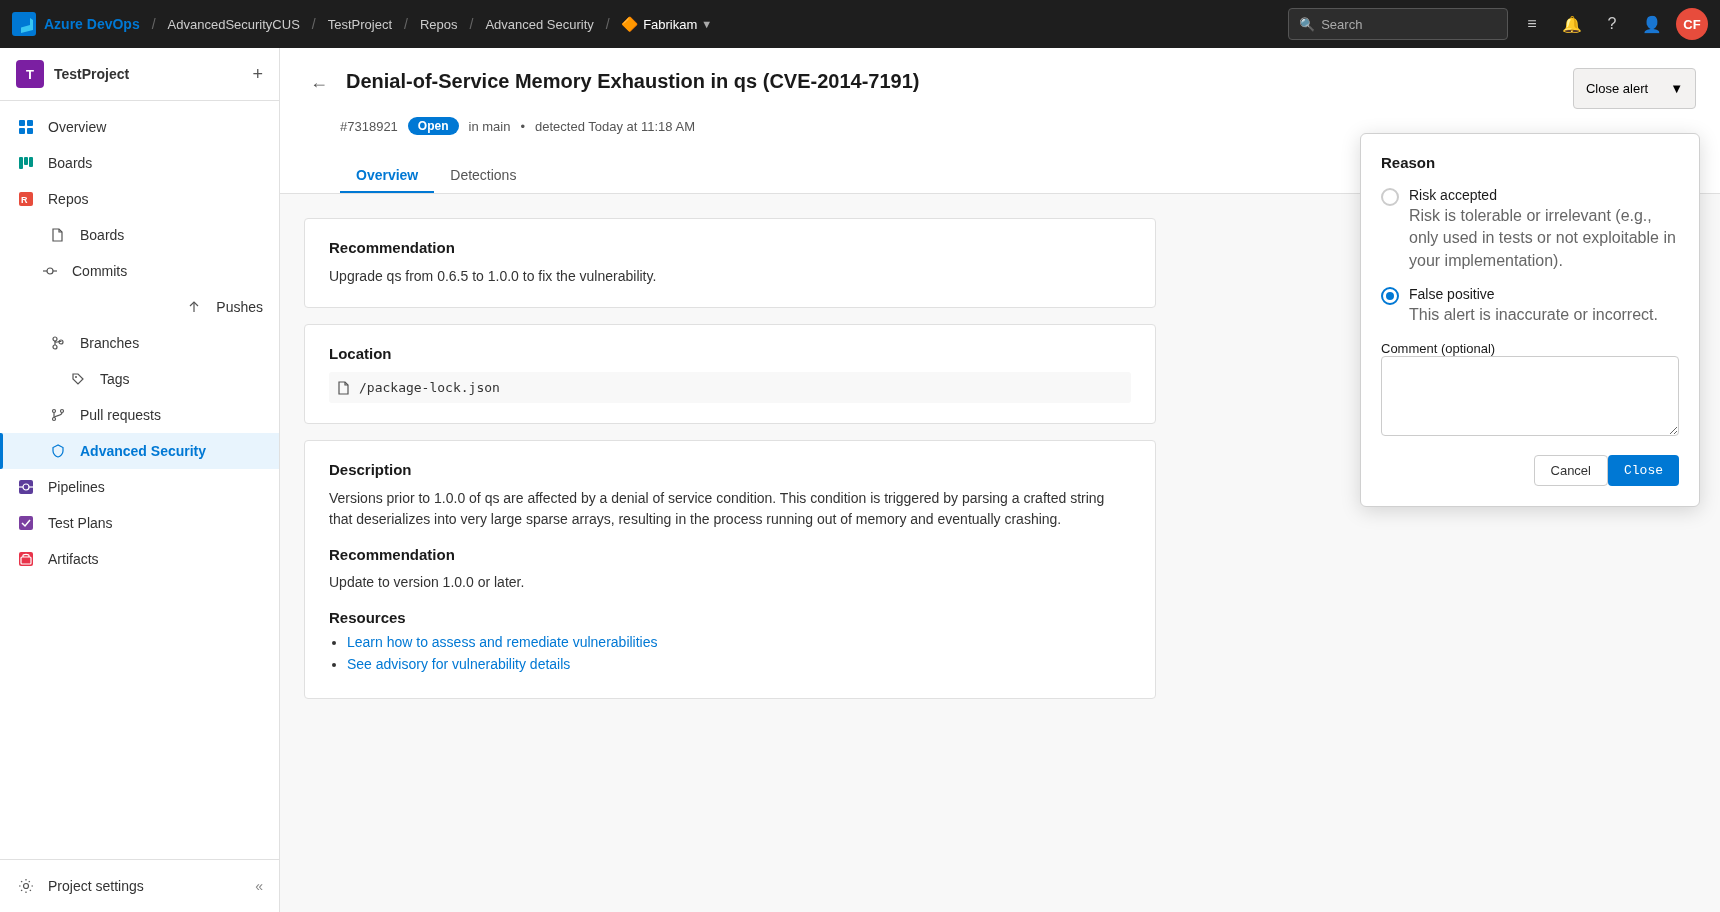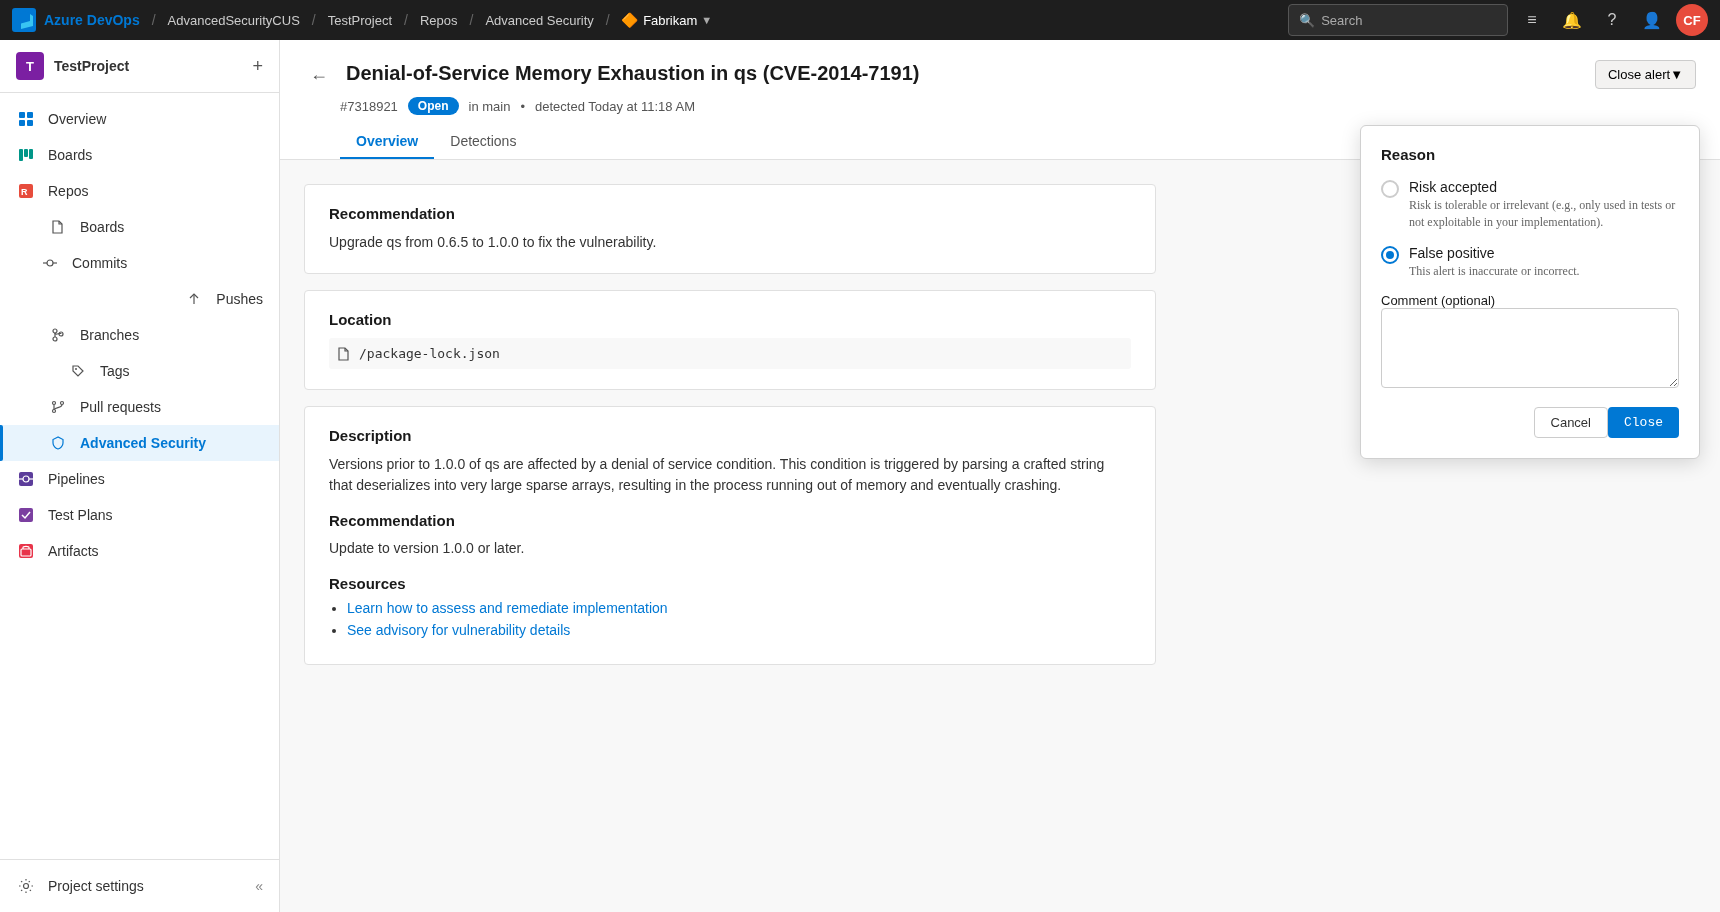--- a/index.html
+++ b/index.html
@@ -1,20 +1,20 @@
 <!DOCTYPE html>
 <html><head>
   <meta charset="utf-8">
   <style>
     * { box-sizing: border-box; margin: 0; padding: 0; }
     body { font-family: -apple-system, BlinkMacSystemFont, 'Segoe UI', sans-serif; font-size: 14px; color: #333; background: #f3f2f1; display: flex; flex-direction: column; height: 912px; overflow: hidden; }
 
     
     .topnav {
-      height: 40px;
+      height: 48px;
       background: #1e1e1e;
       display: flex;
       align-items: center;
       padding: 6px 12px;
       gap: 8px;
       flex-shrink: 0;
       color: #fff;
       font-size: 14px;
     }
     .topnav-logo {
@@ -151,36 +151,36 @@
       margin-top: 2px;
     }
     .alert-title {
       font-size: 20px;
       font-weight: 600;
       color: #1a1a1a;
       flex: 1;
       line-height: 1.3;
     }
     .close-alert-btn {
-      display: flex; align-items: center; gap: 0;
+      display: flex; align-items: center; gap: 22px;
       background: #f3f2f1;
       border: 1px solid #ccc;
       border-radius: 4px;
-      padding: 6px 12px;
+      padding: 12px 12px;
       cursor: pointer;
       font-size: 13px;
       font-weight: 500;
       white-space: nowrap;
     }
 
     .alert-meta {
       display: flex; align-items: center;
       gap: 10px;
       padding: 0 0 0 36px;
-      margin-bottom: 10px;
+      margin-bottom: 24px;
       font-size: 13px;
       color: #555;
     }
     .badge-open {
       background: #0078d4;
       color: #fff;
       border-radius: 20px;
       padding: 2px 10px;
       font-size: 12px;
       font-weight: 600;
@@ -278,21 +278,21 @@
     .radio-btn.selected {
       border-color: #0078d4;
     }
     .radio-btn.selected::after {
       content: '';
       width: 8px; height: 8px;
       background: #0078d4;
       border-radius: 50%;
     }
     .radio-label { font-size: 14px; font-weight: 500; color: #1a1a1a; margin-bottom: 2px; }
-    .radio-desc { font-size: 12px; color: #666; line-height: 1.4; font-family: Liberation Serif, serif; }
+    .radio-desc { font-size: 16px; color: #666; line-height: 1.4; }
     .comment-label { font-size: 13px; font-weight: 500; color: #1a1a1a; }
     .comment-textarea {
       width: 100%;
       height: 80px;
       border: 1px solid #ccc;
       border-radius: 4px;
       padding: 8px;
       font-size: 13px;
       resize: vertical;
       font-family: inherit;
@@ -577,21 +577,21 @@
       <div class="section-card description-section">
         <div class="section-title">Description</div>
         <div class="section-text">Versions prior to 1.0.0 of qs are affected by a denial of service condition. This condition is triggered by parsing a crafted string that deserializes into very large sparse arrays, resulting in the process running out of memory and eventually crashing.</div>
 
         <div class="desc-subtitle">Recommendation</div>
         <div class="desc-text">Update to version 1.0.0 or later.</div>
 
         <div class="desc-subtitle">Resources</div>
         <ul class="resources-list">
           <li>
-            <a class="link-blue" href="#">Learn how to assess and remediate implementation</a>
+            <a class="link-blue" href="#">Learn how to assess and remediate vulnerabilities</a>
           </li>
           <li>
             <a class="link-blue" href="#">See advisory for vulnerability details</a>
           </li>
         </ul>
       </div>
 
     </div>
 
     <div class="close-panel">

